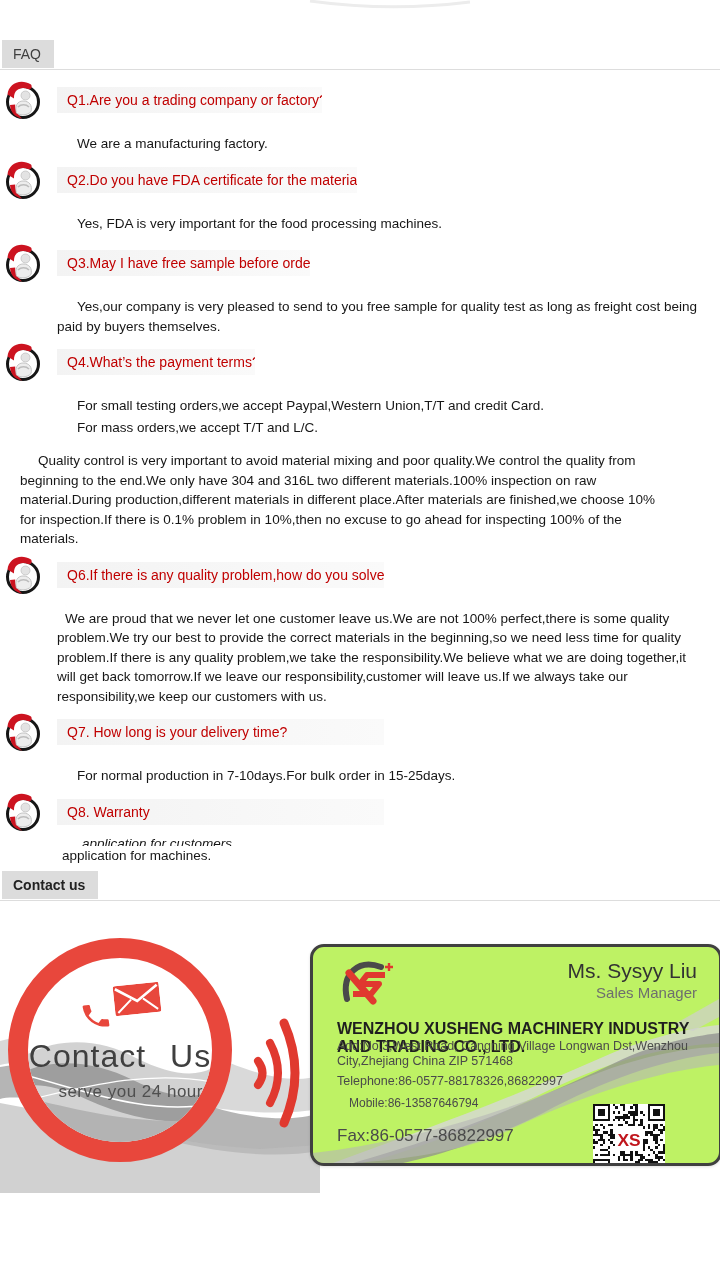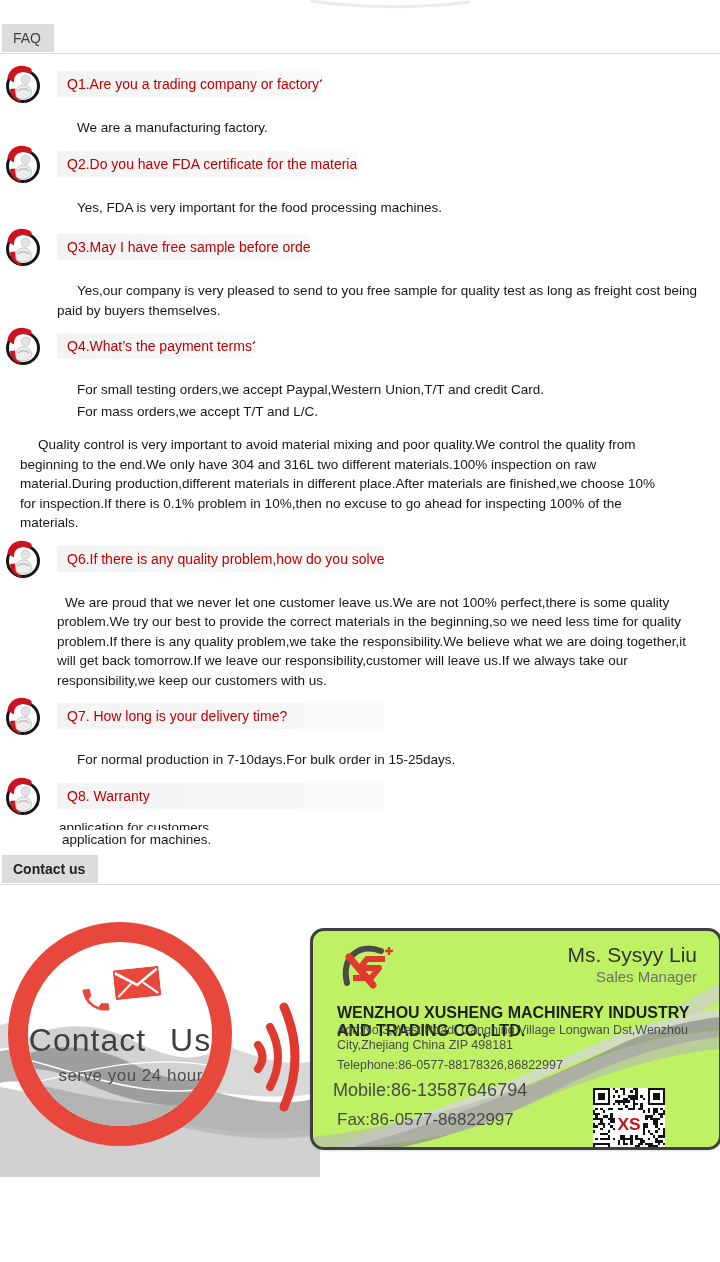--- a/index.html
+++ b/index.html
@@ -17,21 +17,21 @@
   .q-icon{width:38px;height:40px;flex:0 0 38px;}
   .q-bar{margin-left:15px;background:linear-gradient(to right,#f3f3f3,#fafafa);
          color:#c00000;font-size:14px;padding:5px 10px;box-sizing:border-box;height:26px;
          white-space:nowrap;overflow:hidden;}
   .ans{font-size:13.5px;line-height:19.5px;color:#161616;margin-top:14px;}
   .ans-x77{margin-left:73px;width:620px;}
   .ans-x57{margin-left:53px;width:645px;}
   .ind20{text-indent:20px;}
   .ind18{text-indent:18px;margin-left:16px;}
   .ind8{text-indent:8px;}
-  .line-clipped{height:12px;overflow:hidden;margin-left:55px;}
+  .line-clipped{height:12px;overflow:hidden;margin-left:78px;font-style:italic;}
   .ans-last{margin-top:0;margin-left:58px;}
   .mt0{margin-top:2px;}
   
   .contact-zone{position:relative;width:720px;height:290px;margin-top:12px;}
   .waves-left{position:absolute;left:0;top:110px;z-index:0;}
   .big-circle{position:absolute;left:8px;top:25px;width:224px;height:224px;box-sizing:border-box;
               border:20px solid #e8473c;border-radius:50%;background:#fff;overflow:hidden;z-index:1;}
   .circle-inner{position:absolute;left:0;top:0;width:184px;height:184px;}
   .circle-waves{position:absolute;left:0;top:0;}
   .circle-title{position:absolute;left:0;top:80px;width:184px;text-align:center;font-size:32px;
@@ -46,21 +46,21 @@
         border:3px solid #404040;border-radius:14px;overflow:hidden;z-index:2;
         box-shadow:0 1px 3px rgba(0,0,0,.12);}
   .card-waves{position:absolute;left:0;top:0;z-index:0;}
   .xs-logo{position:absolute;left:20px;top:10px;z-index:1;}
   .name-block{position:absolute;right:22px;top:12px;text-align:right;z-index:1;}
   .person-name{font-size:21px;color:#333;}
   .person-title{font-size:15px;color:#6e6e6e;margin-top:1px;}
   .company{position:absolute;left:24px;top:73px;font-size:16px;font-weight:bold;color:#1f1f1f;z-index:1;}
   .addr{position:absolute;left:24px;top:92px;font-size:12.5px;color:#4a4a4a;line-height:15px;z-index:1;}
   .tel{position:absolute;left:24px;top:127px;font-size:12.5px;color:#4a4a4a;z-index:1;}
-  .mob{position:absolute;left:20px;top:149px;font-size:18px;color:#4a4a4a;z-index:1;}
+  .mob{position:absolute;left:36px;top:149px;font-size:12px;color:#4a4a4a;z-index:1;}
   .fax{position:absolute;left:24px;top:179px;font-size:17px;color:#4a4a4a;z-index:1;}
   .qr{position:absolute;left:280px;top:157px;z-index:2;}
   .top-remnant{position:absolute;left:300px;top:0;z-index:0;}
 </style>
 </head>
 <body>
 
 <svg width="0" height="0" style="position:absolute">
   <defs>
     <g id="rooster-logo">
@@ -73,21 +73,21 @@
     </g>
   </defs>
 </svg>
 
 <div class="page">
 
   <svg class="top-remnant" width="180" height="10">
     <path d="M10,1 Q90,12 170,2" fill="none" stroke="#ececec" stroke-width="3"></path>
   </svg>
 
-  <div style="padding-top:24px">
+  <div style="padding-top:40px">
     <span class="sec-tab">FAQ</span>
     <hr class="sec-rule">
 
     <div class="faq-list">
 
       <div class="faq-item">
         <div class="faq-head">
           <svg class="q-icon" viewBox="0 0 38 40">
               <use href="#rooster-logo"></use>
             </svg>
@@ -235,21 +235,21 @@
         </svg>
 
         <div class="name-block">
           <div class="person-name">Ms. Sysyy Liu</div>
           <div class="person-title">Sales Manager</div>
         </div>
 
         <div class="company">WENZHOU XUSHENG MACHINERY INDUSTRY AND TRADING CO., LTD.</div>
         <div class="addr">
           <div>Add:No.3,West Road, Cangning Village Longwan Dst,Wenzhou</div>
-          <div>City,Zhejiang China ZIP 498181</div>
+          <div>City,Zhejiang China ZIP 571468</div>
         </div>
         <div class="tel">Telephone:86-0577-88178326,86822997</div>
         <div class="mob">Mobile:86-13587646794</div>
         <div class="fax">Fax:86-0577-86822997</div>
 
         <svg class="qr" width="72" height="72" viewBox="0 0 29 29" shape-rendering="crispEdges">
           <rect x="0" y="0" width="29" height="29" fill="#fff"></rect>
           <g id="qr-mods" fill="#111">
               <path d="M8,0h1v1h-1zM11,0h1v1h-1zM12,0h1v1h-1zM16,0h1v1h-1zM17,0h1v1h-1zM9,1h1v1h-1zM12,1h1v1h-1zM15,1h1v1h-1zM17,1h1v1h-1zM12,2h1v1h-1zM17,2h1v1h-1zM8,3h1v1h-1zM10,3h1v1h-1zM14,3h1v1h-1zM15,3h1v1h-1zM16,3h1v1h-1zM17,3h1v1h-1zM19,3h1v1h-1zM12,4h1v1h-1zM13,4h1v1h-1zM15,4h1v1h-1zM16,4h1v1h-1zM17,4h1v1h-1zM20,4h1v1h-1zM9,5h1v1h-1zM10,5h1v1h-1zM11,5h1v1h-1zM12,5h1v1h-1zM13,5h1v1h-1zM14,5h1v1h-1zM16,5h1v1h-1zM8,6h1v1h-1zM10,6h1v1h-1zM12,6h1v1h-1zM16,6h1v1h-1zM17,6h1v1h-1zM19,6h1v1h-1zM13,7h1v1h-1zM16,7h1v1h-1zM19,7h1v1h-1zM1,8h1v1h-1zM3,8h1v1h-1zM6,8h1v1h-1zM7,8h1v1h-1zM10,8h1v1h-1zM11,8h1v1h-1zM14,8h1v1h-1zM15,8h1v1h-1zM16,8h1v1h-1zM18,8h1v1h-1zM19,8h1v1h-1zM22,8h1v1h-1zM24,8h1v1h-1zM25,8h1v1h-1zM27,8h1v1h-1zM0,9h1v1h-1zM4,9h1v1h-1zM20,9h1v1h-1zM22,9h1v1h-1zM24,9h1v1h-1zM25,9h1v1h-1zM28,9h1v1h-1zM0,10h1v1h-1zM1,10h1v1h-1zM2,10h1v1h-1zM7,10h1v1h-1zM24,10h1v1h-1zM26,10h1v1h-1zM27,10h1v1h-1zM28,10h1v1h-1zM1,11h1v1h-1zM4,11h1v1h-1zM5,11h1v1h-1zM7,11h1v1h-1zM21,11h1v1h-1zM22,11h1v1h-1zM23,11h1v1h-1zM27,11h1v1h-1zM0,12h1v1h-1zM1,12h1v1h-1zM2,12h1v1h-1zM3,12h1v1h-1zM6,12h1v1h-1zM7,12h1v1h-1zM8,12h1v1h-1zM21,12h1v1h-1zM23,12h1v1h-1zM24,12h1v1h-1zM25,12h1v1h-1zM26,12h1v1h-1zM3,13h1v1h-1zM7,13h1v1h-1zM8,13h1v1h-1zM24,13h1v1h-1zM25,13h1v1h-1zM0,14h1v1h-1zM2,14h1v1h-1zM3,14h1v1h-1zM4,14h1v1h-1zM6,14h1v1h-1zM20,14h1v1h-1zM21,14h1v1h-1zM24,14h1v1h-1zM25,14h1v1h-1zM27,14h1v1h-1zM0,15h1v1h-1zM1,15h1v1h-1zM4,15h1v1h-1zM7,15h1v1h-1zM20,15h1v1h-1zM21,15h1v1h-1zM25,15h1v1h-1zM3,16h1v1h-1zM8,16h1v1h-1zM20,16h1v1h-1zM26,16h1v1h-1zM28,16h1v1h-1zM0,17h1v1h-1zM6,17h1v1h-1zM20,17h1v1h-1zM22,17h1v1h-1zM25,17h1v1h-1zM28,17h1v1h-1zM3,18h1v1h-1zM4,18h1v1h-1zM5,18h1v1h-1zM20,18h1v1h-1zM23,18h1v1h-1zM28,18h1v1h-1zM6,19h1v1h-1zM11,19h1v1h-1zM12,19h1v1h-1zM15,19h1v1h-1zM17,19h1v1h-1zM24,19h1v1h-1zM26,19h1v1h-1zM27,19h1v1h-1zM28,19h1v1h-1zM1,20h1v1h-1zM3,20h1v1h-1zM4,20h1v1h-1zM5,20h1v1h-1zM6,20h1v1h-1zM8,20h1v1h-1zM11,20h1v1h-1zM12,20h1v1h-1zM13,20h1v1h-1zM14,20h1v1h-1zM15,20h1v1h-1zM17,20h1v1h-1zM18,20h1v1h-1zM19,20h1v1h-1zM22,20h1v1h-1zM25,20h1v1h-1zM10,21h1v1h-1zM12,21h1v1h-1zM15,21h1v1h-1zM19,21h1v1h-1zM20,21h1v1h-1zM25,21h1v1h-1zM26,21h1v1h-1zM27,21h1v1h-1zM10,22h1v1h-1zM12,22h1v1h-1zM13,22h1v1h-1zM15,22h1v1h-1zM18,22h1v1h-1zM19,22h1v1h-1zM21,22h1v1h-1zM22,22h1v1h-1zM23,22h1v1h-1zM26,22h1v1h-1zM28,22h1v1h-1zM17,23h1v1h-1zM18,23h1v1h-1zM22,23h1v1h-1zM23,23h1v1h-1zM24,23h1v1h-1zM25,23h1v1h-1zM10,24h1v1h-1zM11,24h1v1h-1zM15,24h1v1h-1zM16,24h1v1h-1zM26,24h1v1h-1zM27,24h1v1h-1zM28,24h1v1h-1zM17,25h1v1h-1zM18,25h1v1h-1zM21,25h1v1h-1zM24,25h1v1h-1zM25,25h1v1h-1zM11,26h1v1h-1zM12,26h1v1h-1zM14,26h1v1h-1zM15,26h1v1h-1zM18,26h1v1h-1zM21,26h1v1h-1zM23,26h1v1h-1zM25,26h1v1h-1zM26,26h1v1h-1zM27,26h1v1h-1zM9,27h1v1h-1zM14,27h1v1h-1zM17,27h1v1h-1zM18,27h1v1h-1zM24,27h1v1h-1zM12,28h1v1h-1zM15,28h1v1h-1zM17,28h1v1h-1zM20,28h1v1h-1zM23,28h1v1h-1zM27,28h1v1h-1zM28,28h1v1h-1z"></path>
             </g>

